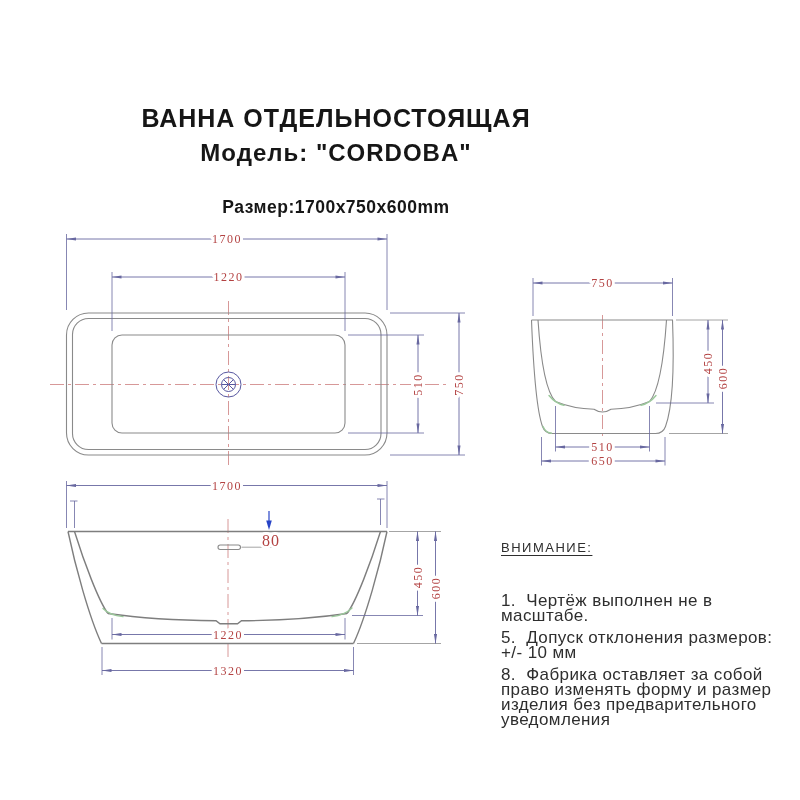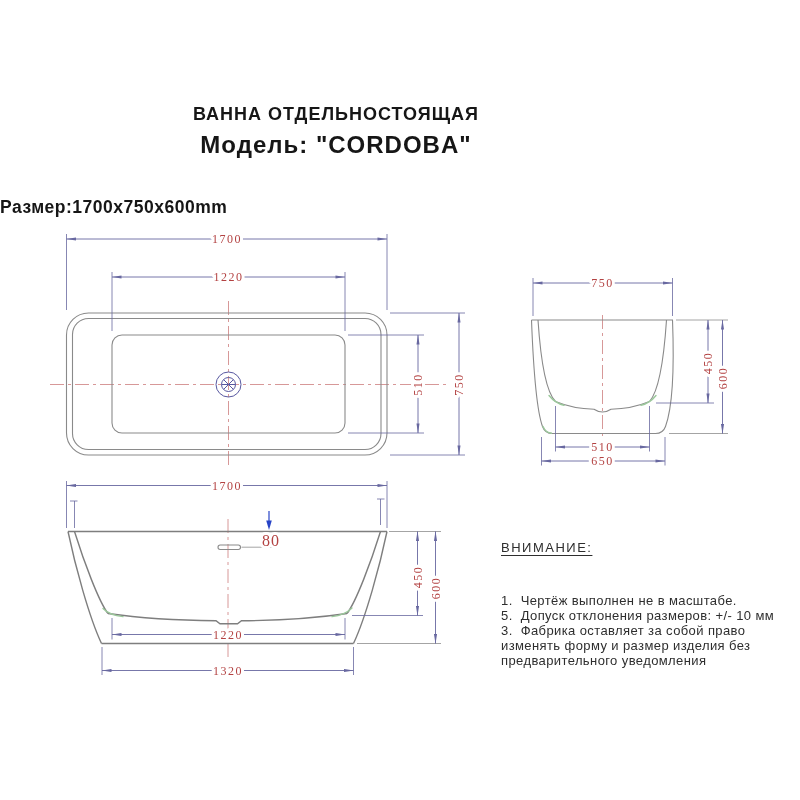--- a/index.html
+++ b/index.html
@@ -1,26 +1,26 @@
 <!DOCTYPE html>
 <html><head>
 <meta charset="utf-8">
 <style>
   html,body{margin:0;padding:0;background:#ffffff;}
   .page{position:relative;width:800px;height:800px;background:#fff;overflow:hidden;
         font-family:"Liberation Sans",sans-serif;}
   .title-block{position:absolute;top:104px;left:0;width:672px;text-align:center;color:#161616;}
-  .title-line1{font-size:18px;font-weight:bold;letter-spacing:1px;}
+  .title-line1{font-size:25px;font-weight:bold;letter-spacing:1px;}
   .title-line2{font-size:24px;font-weight:bold;letter-spacing:1px;margin-top:6px;}
-  .size-line{position:absolute;top:197px;left:0;width:672px;text-align:left;
+  .size-line{position:absolute;top:197px;left:0;width:672px;text-align:center;
              font-size:17.5px;font-weight:bold;color:#161616;letter-spacing:0.5px;}
   .notes{position:absolute;left:501px;top:540px;width:281px;color:#2e2e2e;}
   .notes-heading{font-size:13px;letter-spacing:1.5px;text-decoration:underline;
                  text-underline-offset:3px;margin-bottom:38px;}
-  .note-item{font-size:13px;line-height:15px;letter-spacing:0.4px;white-space:pre-wrap;}
+  .note-item{font-size:17px;line-height:15px;letter-spacing:0.4px;white-space:pre-wrap;margin-top:7px;}
   svg{position:absolute;left:0;top:0;}
   svg text.dim{fill:#b34242;font-family:"Liberation Serif",serif;font-size:12px;
                letter-spacing:1.5px;text-anchor:middle;
                paint-order:stroke;stroke:#ffffff;stroke-width:6px;stroke-linejoin:round;}
   svg text.dim-big{font-size:16px;letter-spacing:1px;}
   .outline{stroke:#8a8a8a;stroke-width:1.1;fill:none;}
   .outline-b{stroke:#7e7e7e;stroke-width:1.4;fill:none;}
   .dimline{stroke:#6868a0;stroke-width:0.9;fill:none;}
   .extline{stroke:#6868a0;stroke-width:0.8;fill:none;}
   .surfext{stroke:#9a9a9a;stroke-width:0.9;fill:none;}
@@ -161,16 +161,16 @@
       <text class="dim" transform="translate(439.5,588) rotate(-90)">600</text>
       <text class="dim" x="228" y="638.5">1220</text>
       <text class="dim" x="228" y="674.5">1320</text>
     </g>
   </svg>
 
   <div class="notes">
     <div class="notes-heading">ВНИМАНИЕ:</div>
     <div class="note-item">1.  Чертёж выполнен не в масштабе.</div>
     <div class="note-item">5.  Допуск отклонения размеров: +/- 10 мм</div>
-    <div class="note-item">3.  Фабрика оставляет за собой право изменять форму и размер изделия без предварительного уведомления</div>
+    <div class="note-item">8.  Фабрика оставляет за собой право изменять форму и размер изделия без предварительного уведомления</div>
   </div>
 
 </div>
 
 </body></html>

